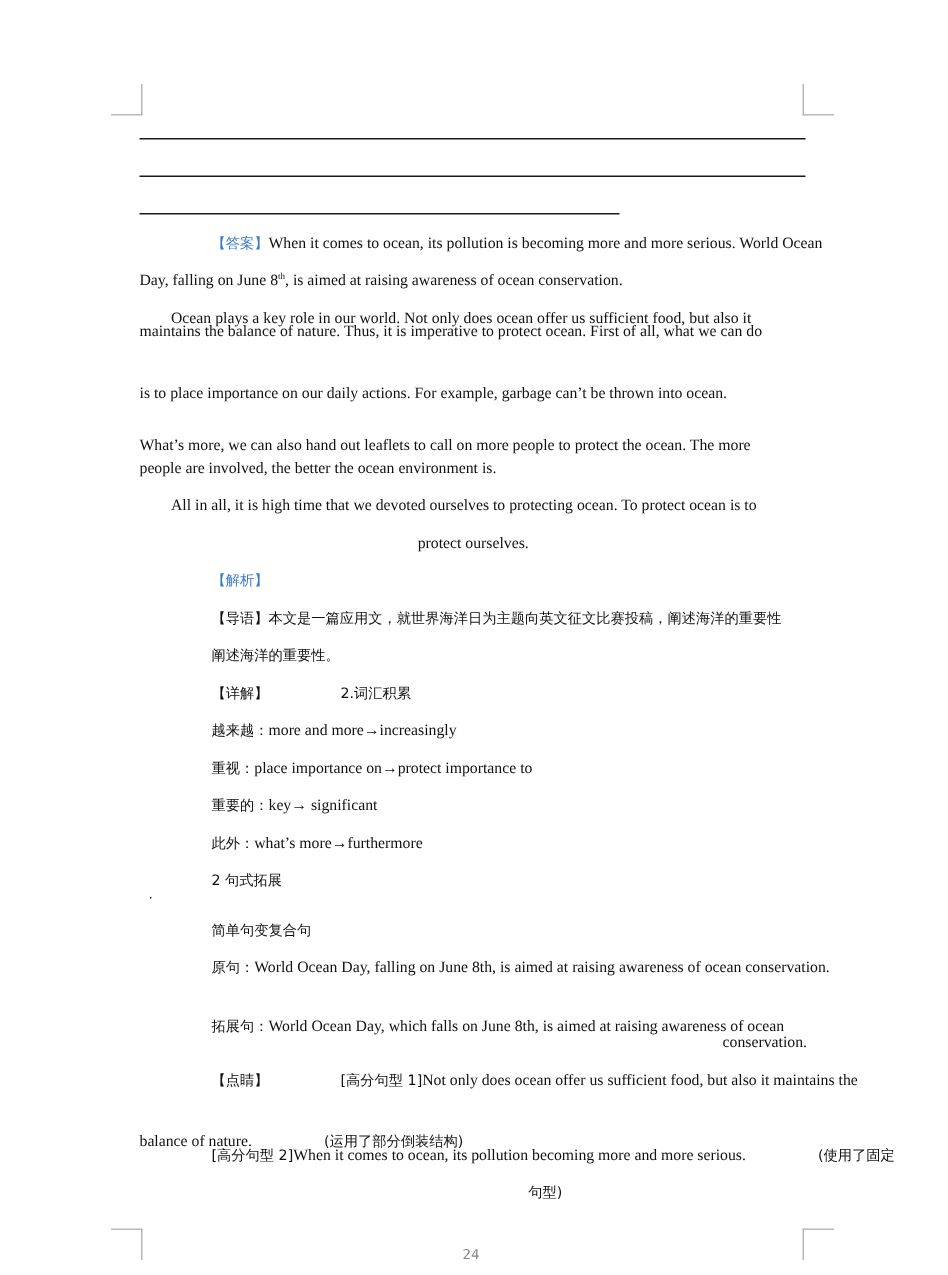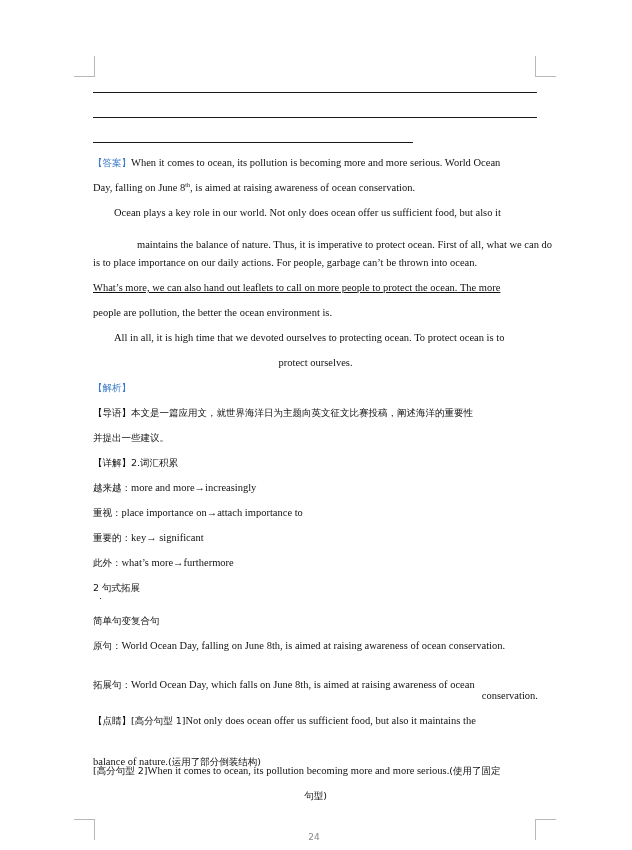--- a/index.html
+++ b/index.html
@@ -37,21 +37,21 @@
 
     .line {
       position: absolute;
       left: 93px;
       width: 445px;
       font-size: 10.5px;
       line-height: 14px;
       white-space: nowrap;
     }
     .indent { left: 114px; }
-    .cjk { font-family: "DejaVu Sans", sans-serif; font-size: 9.5px; }
+    .cjk { font-family: "DejaVu Sans", sans-serif; font-size: 9.5px; margin-left: 48px; }
     .blue { color: #3b7bc8; }
     sup { font-size: 6px; vertical-align: 4px; line-height: 0; }
 
     .page-number {
       position: absolute;
       left: 0;
       width: 628px;
       top: 832px;
       text-align: center;
       font-family: "DejaVu Sans", sans-serif;
@@ -79,42 +79,42 @@
 <div class="rule" style="top:117px; width:444px;"></div>
 <div class="rule" style="top:142px; width:320px;"></div>
 
 <div class="line" style="top:156px;">
   <span class="cjk blue">【答案】</span><span>When it comes to ocean, its pollution is becoming more and more serious. World Ocean</span>
 </div>
 <div class="line" style="top:181px;">
   <span>Day, falling on June 8</span><sup>th</sup><span>, is aimed at raising awareness of ocean conservation.</span>
 </div>
 <div class="line indent" style="top:206px;">Ocean plays a key role in our world. Not only does ocean offer us sufficient food, but also it</div>
-<div class="line" style="top:238px;margin-left:44px;">maintains the balance of nature. Thus, it is imperative to protect ocean. First of all, what we can do</div>
-<div class="line" style="top:256px;">is to place importance on our daily actions. For people, garbage can’t be thrown into ocean.</div>
-<div class="line" style="top:281px;text-decoration:underline;">What’s more, we can also hand out leaflets to call on more people to protect the ocean. The more</div>
-<div class="line" style="top:306px;">people are pollution, the better the ocean environment is.</div>
+<div class="line" style="top:215px;">maintains the balance of nature. Thus, it is imperative to protect ocean. First of all, what we can do</div>
+<div class="line" style="top:256px;">is to place importance on our daily actions. For example, garbage can’t be thrown into ocean.</div>
+<div class="line" style="top:291px;">What’s more, we can also hand out leaflets to call on more people to protect the ocean. The more</div>
+<div class="line" style="top:306px;">people are involved, the better the ocean environment is.</div>
 <div class="line indent" style="top:331px;">All in all, it is high time that we devoted ourselves to protecting ocean. To protect ocean is to</div>
 <div class="line" style="top:356px;text-align:center;">protect ourselves.</div>
 
 <div class="line cjk blue" style="top:381px;">【解析】</div>
 <div class="line cjk" style="top:406px;">
   <span>【导语】</span><span>本文是一篇应用文，就世界海洋日为主题向英文征文比赛投稿，阐述海洋的重要性</span>
 </div>
-<div class="line cjk" style="top:431px;">并提出一些建议。</div>
+<div class="line cjk" style="top:431px;">阐述海洋的重要性。</div>
 
 <div class="line" style="top:456px;">
   <span class="cjk">【详解】</span><span class="cjk">2.词汇积累</span>
 </div>
 
 <div class="line" style="top:481px;">
   <span class="cjk">越来越：</span><span>more and more→increasingly</span>
 </div>
 <div class="line" style="top:506px;">
-  <span class="cjk">重视：</span><span>place importance on→attach importance to</span>
+  <span class="cjk">重视：</span><span>place importance on→protect importance to</span>
 </div>
 <div class="line" style="top:531px;">
   <span class="cjk">重要的：</span><span>key→ significant</span>
 </div>
 <div class="line" style="top:556px;">
   <span class="cjk">此外：</span><span>what’s more→furthermore</span>
 </div>
 
 <div class="line cjk" style="top:581px;">2 句式拓展</div>
 <div class="dot"></div>

